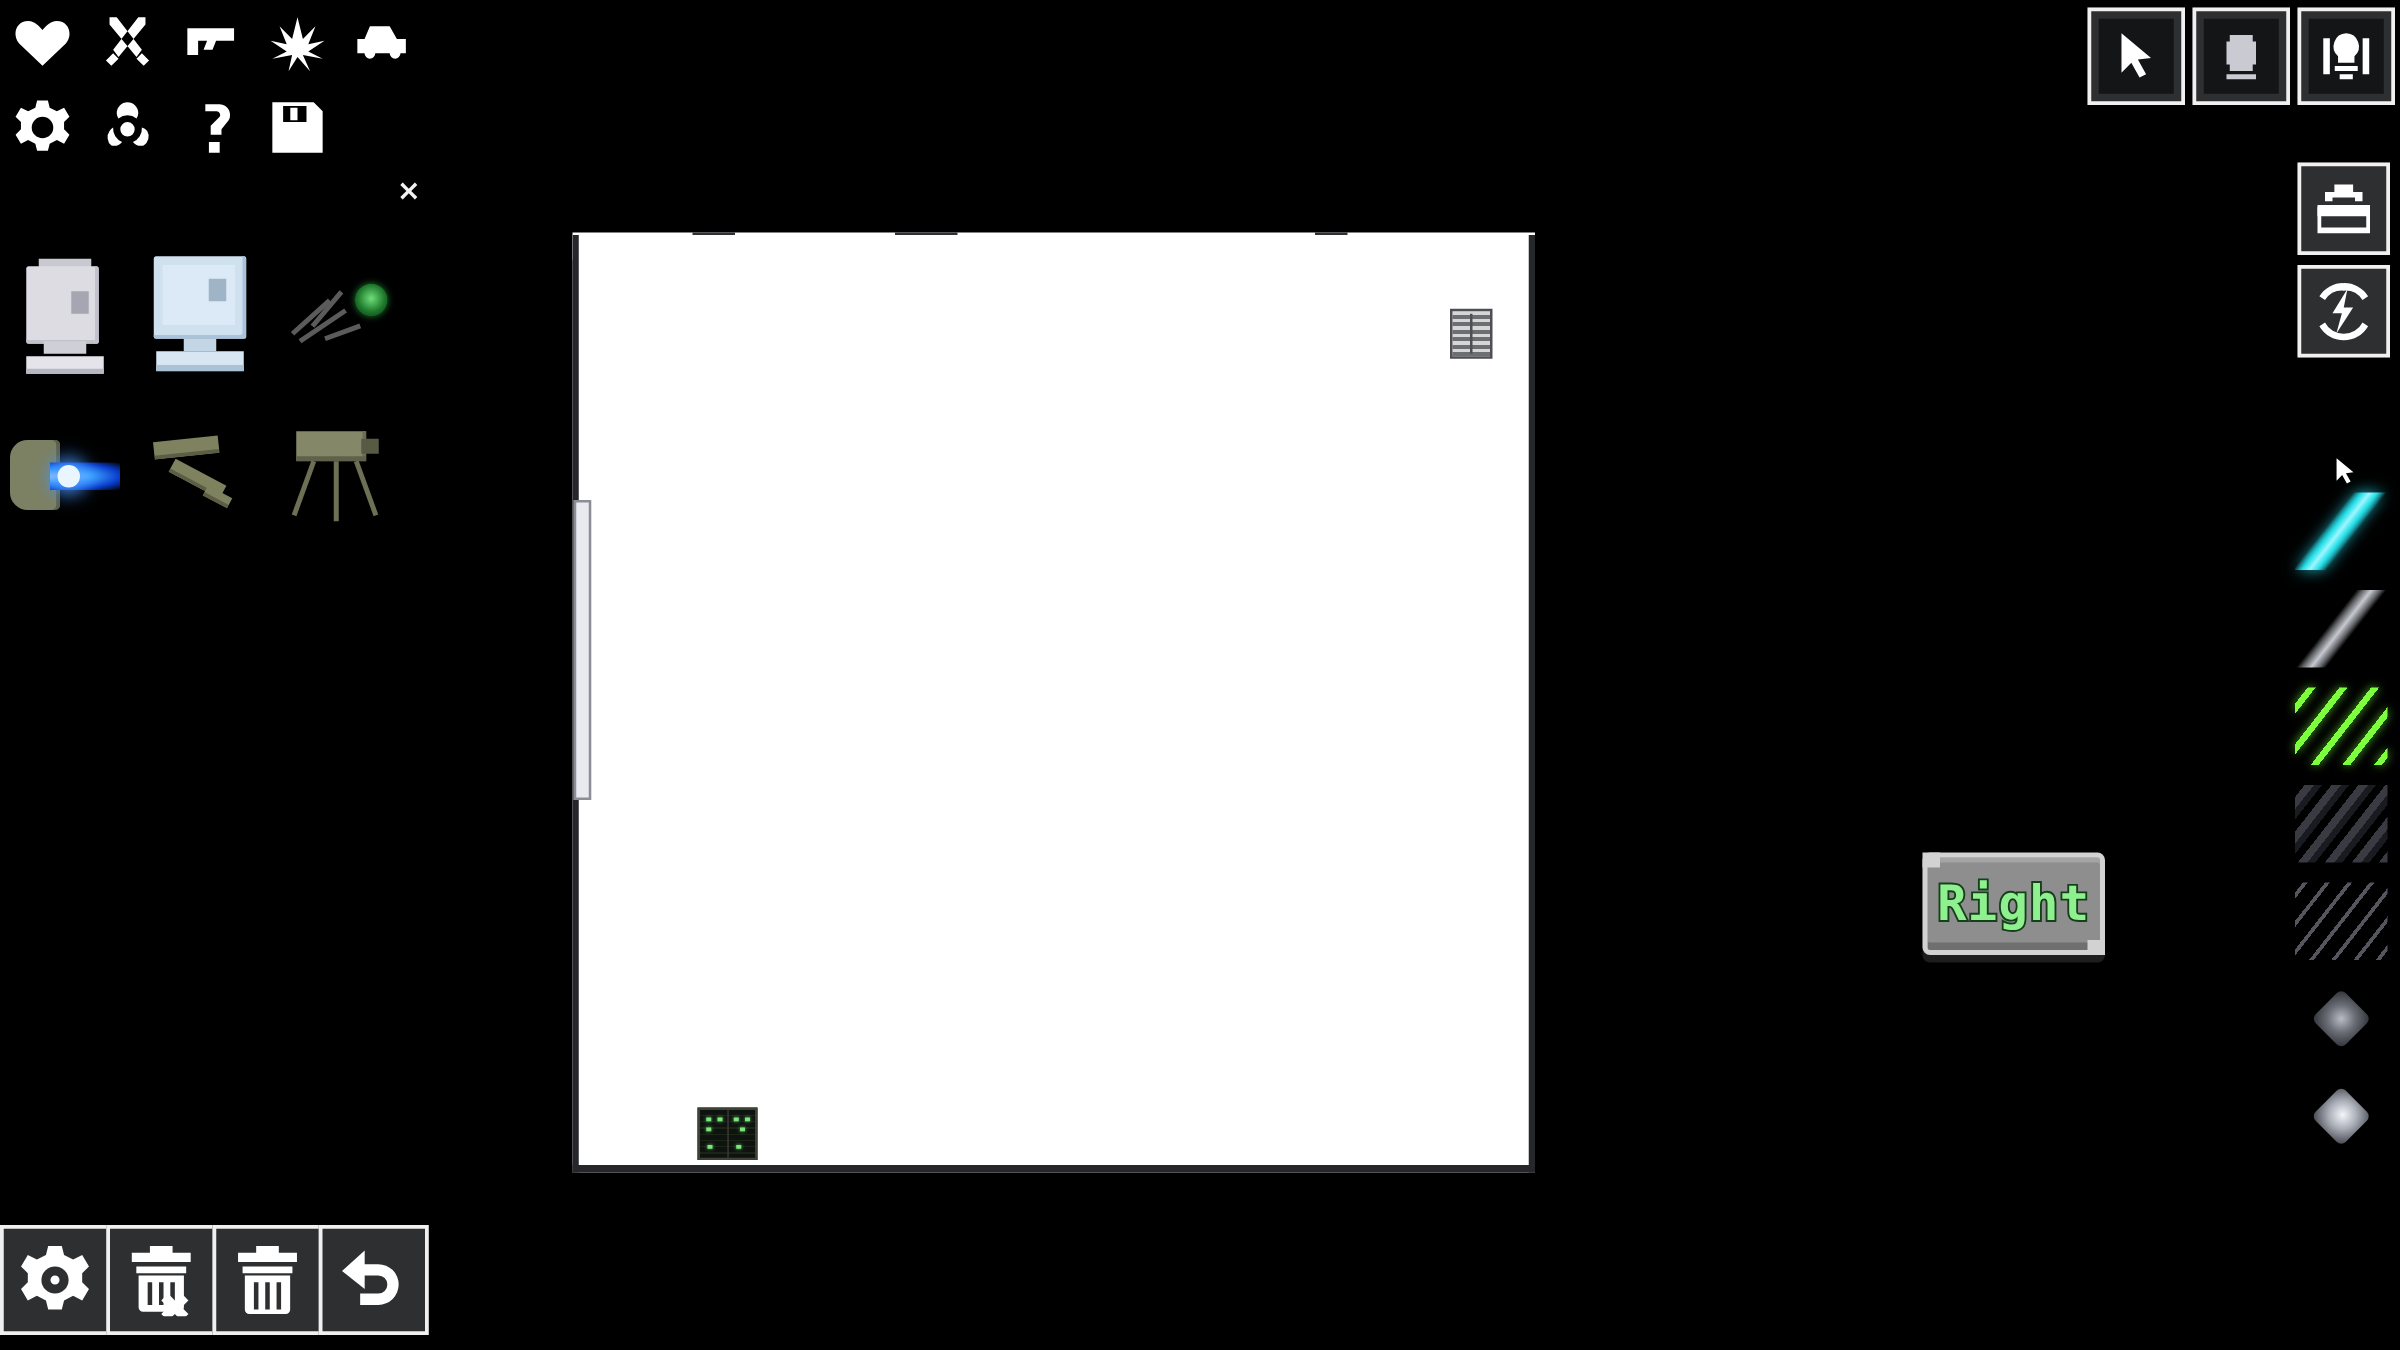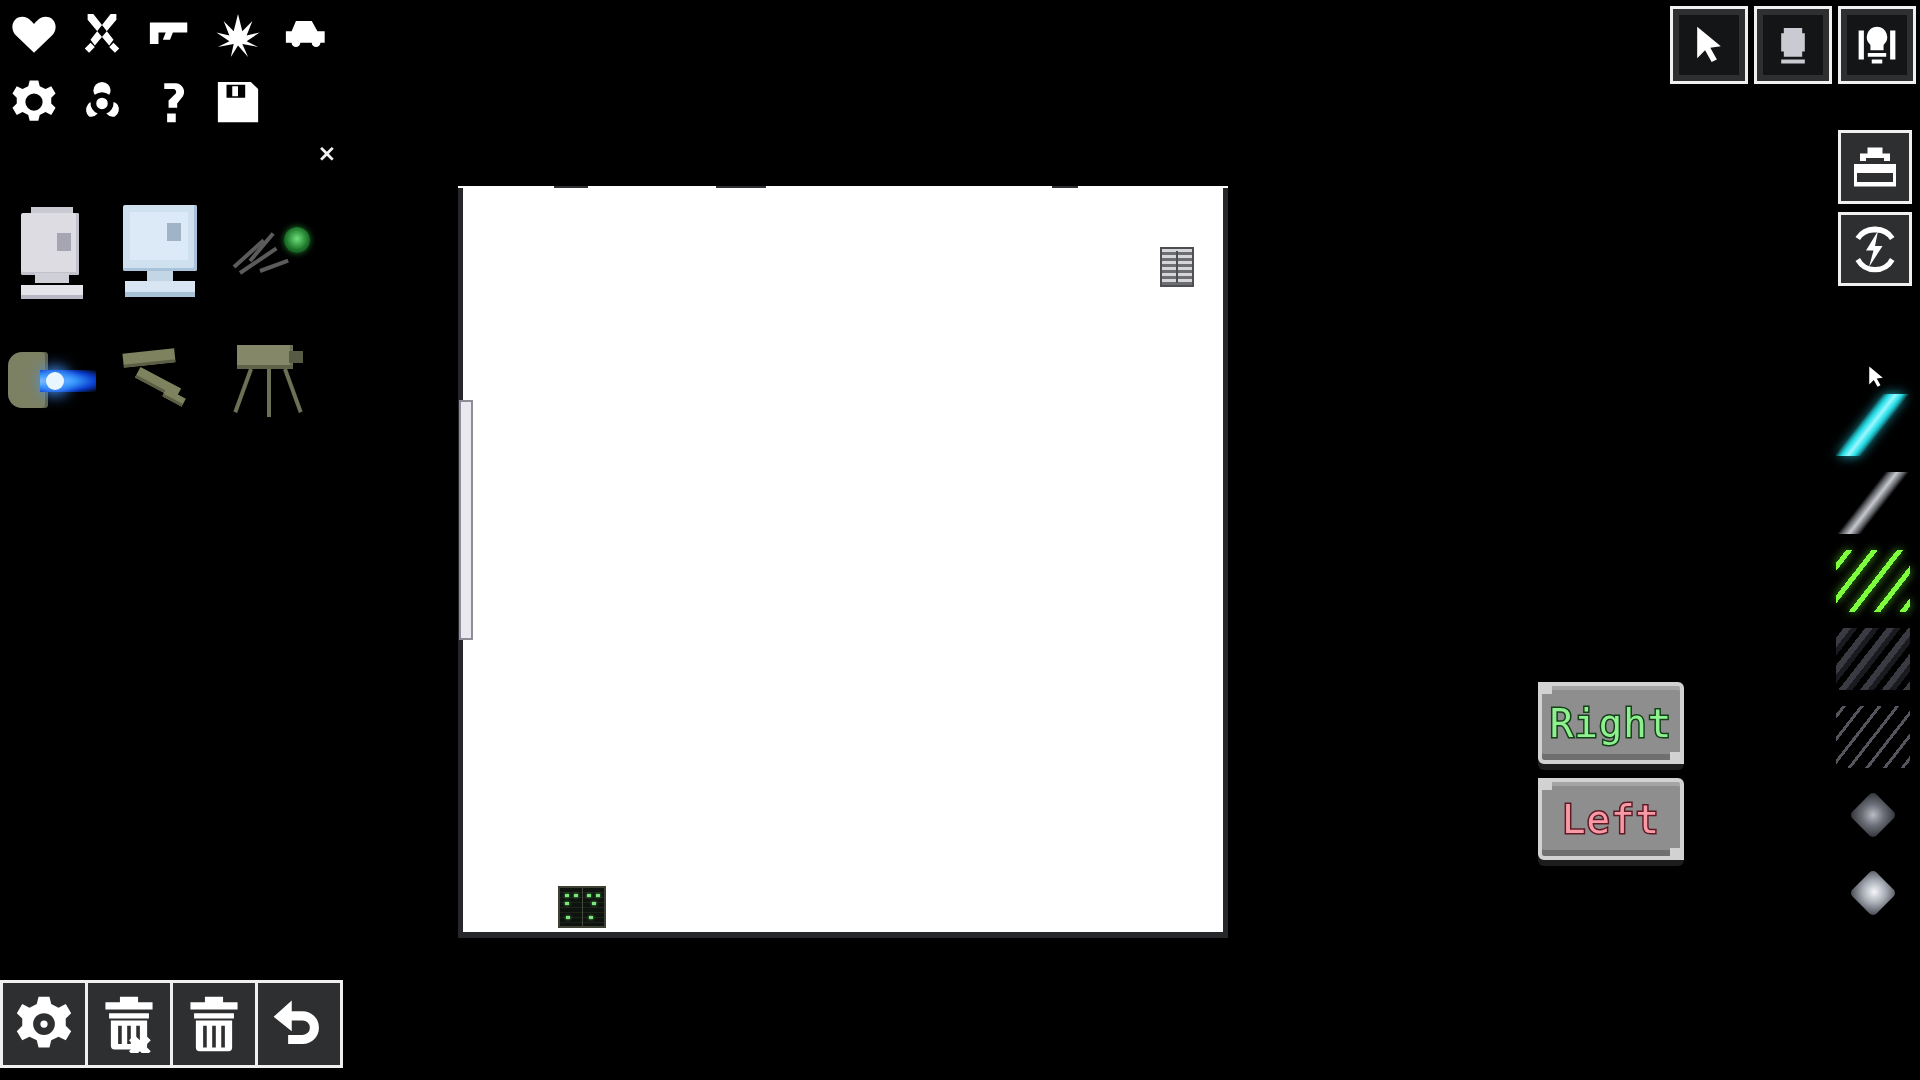--- a/index.html
+++ b/index.html
@@ -293,21 +293,21 @@
     margin-bottom: 14px;
     background: #8e8e8e;
     border: 4px solid #d2d2d2;
     border-radius: 6px;
     box-shadow: 0 6px 0 #1d1d1d, inset 0 -6px 0 #6f6f6f, inset 0 4px 0 #a4a4a4;
     display: flex; align-items: center; justify-content: center;
     cursor: pointer;
   }
   .dir-btn .lbl {
     font-family: "DejaVu Sans Mono", monospace;
-    font-size: 39px; font-weight: normal; letter-spacing: 1px;
+    font-size: 39px; font-weight: bold; letter-spacing: 1px;
     -webkit-text-stroke: 3px #1b3a1b;
     paint-order: stroke fill;
   }
   .dir-btn.right .lbl { color: #8ff08f; -webkit-text-stroke: 3px #15401a; }
   .dir-btn.left  .lbl { color: #f79aa6; -webkit-text-stroke: 3px #5e1b26; }
   .dir-btn .corner {
     position: absolute; width: 14px; height: 12px; background: #d2d2d2;
   }
   .dir-btn .c-tl { left: -4px; top: -4px; }
   .dir-btn .c-br { right: -4px; bottom: -4px; }
@@ -571,25 +571,20 @@
       <div class="part-sprite spr-gem bright"></div>
     </div>
   </div>
 
   <div id="dir-buttons">
     <div class="dir-btn right">
       <span class="corner c-tl"></span>
         <span class="corner c-br"></span>
       <span class="lbl">Right</span>
     </div>
-    <div class="dir-btn left">
-      <span class="corner c-tl"></span>
-        <span class="corner c-br"></span>
-      <span class="lbl">Left</span>
-    </div>
   </div>
 
   <div id="action-bar">
     <div class="act-btn">
       <span class="ico">
         <svg viewBox="0 0 32 32">
             <path d="M13 1h6l1 4 4 2 4-2 3 5-3 3v4l3 3-3 5-4-2-4 2-1 4h-6l-1-4-4-2-4 2-3-5 3-3v-4L1 10l3-5 4 2 4-2 1-4zm3 9a6 6 0 100 12 6 6 0 000-12zm0 4a2 2 0 110 4 2 2 0 010-4z"></path>
           </svg>
       </span>
     </div>

